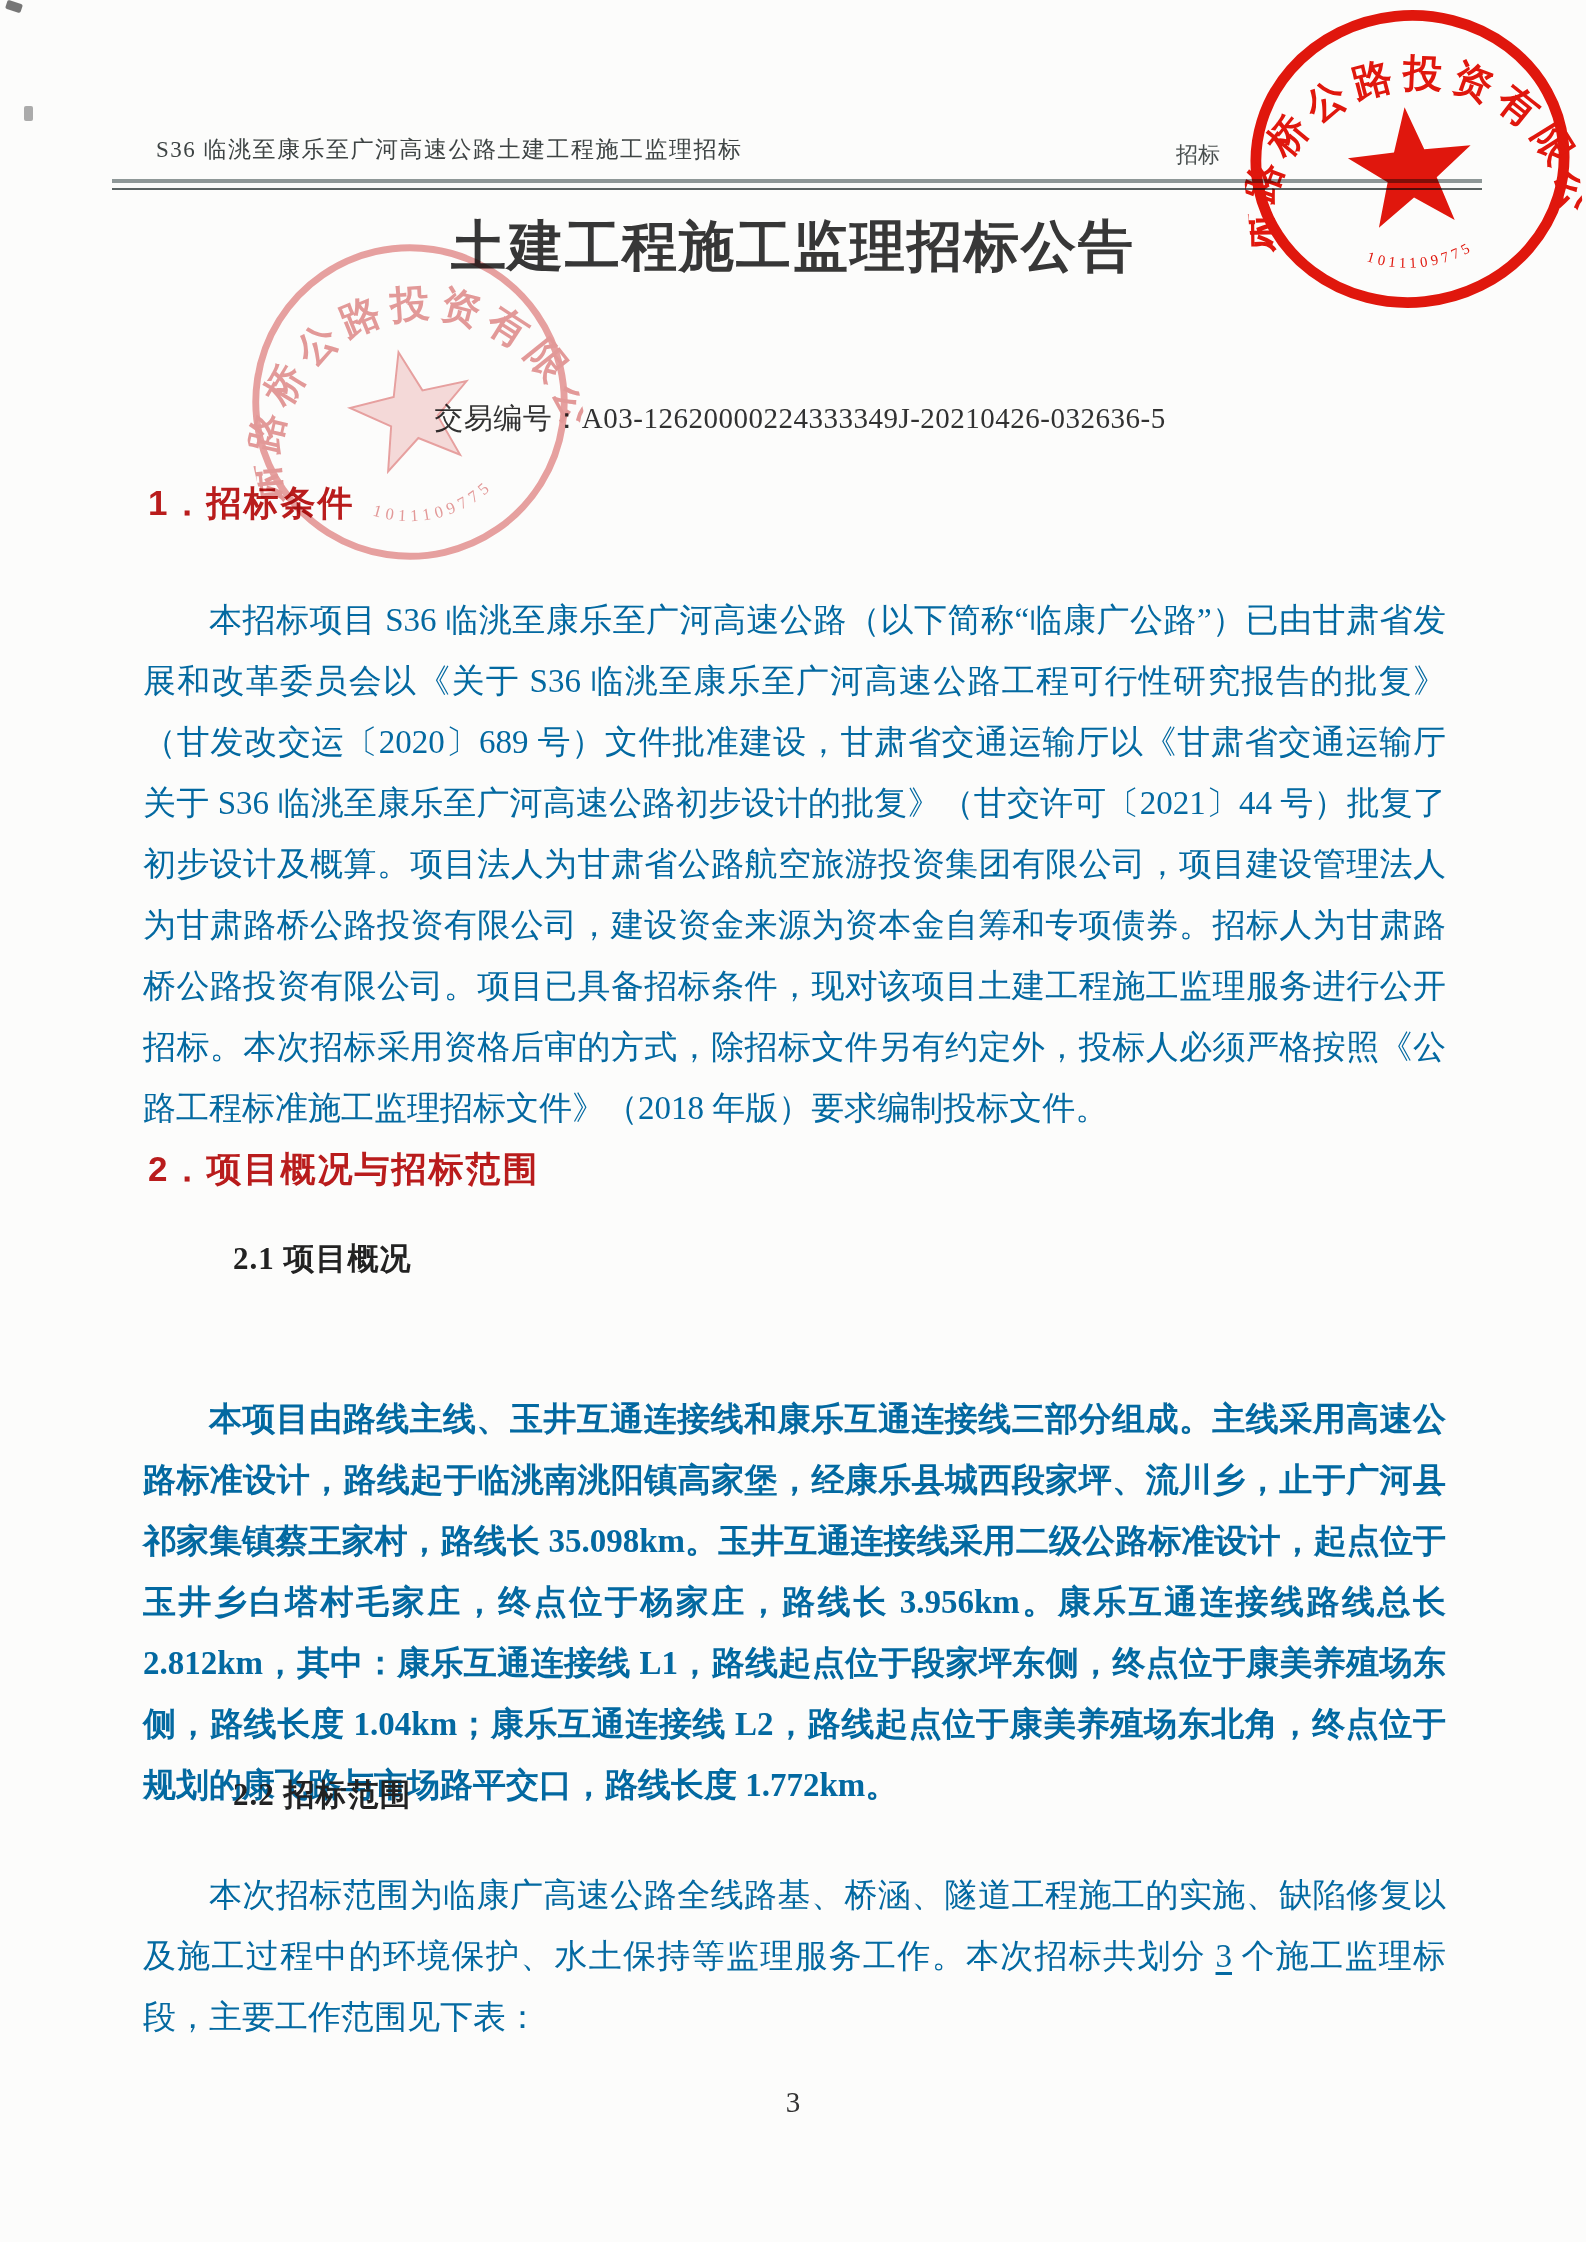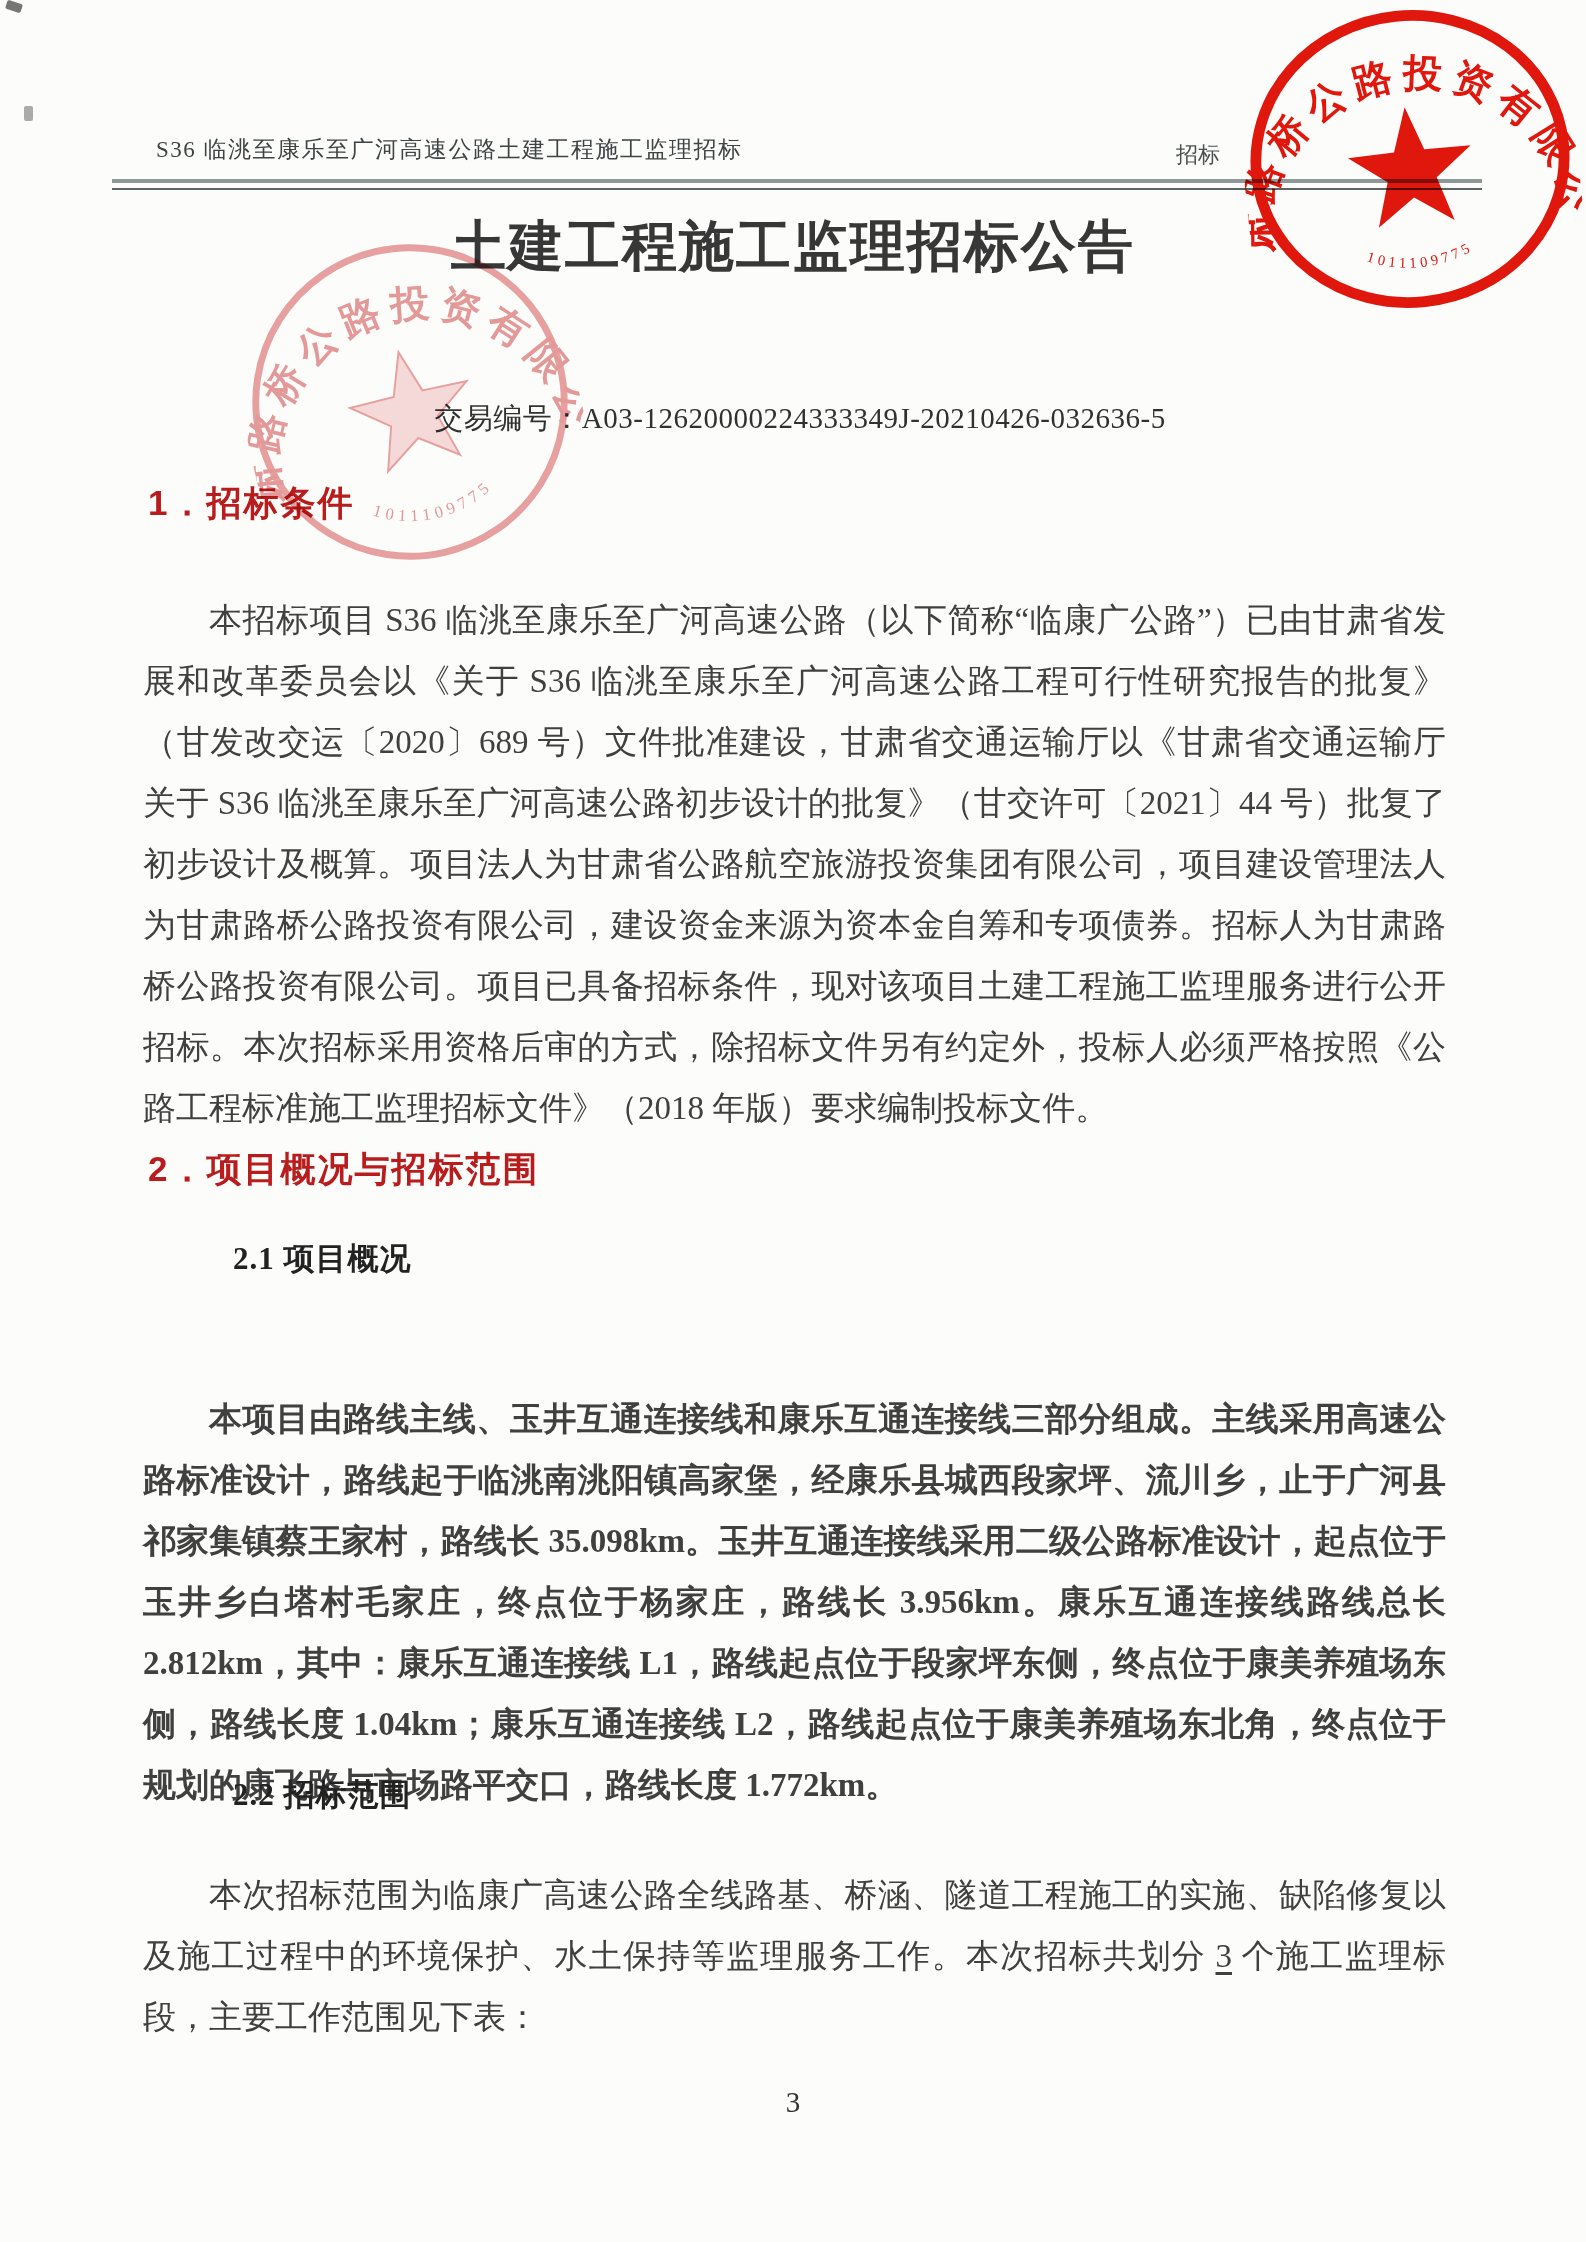--- a/index.html
+++ b/index.html
@@ -54,21 +54,21 @@
     font-weight:bold;font-size:31px;color:#222;letter-spacing:1px;
     white-space:nowrap;
   }
   .h-sub.s21{top:1238px;}
   .h-sub.s22{top:1774px;}
 
   .para{
     position:absolute;left:143px;width:1303px;
     font-size:33px;line-height:61px;
     text-align:justify;text-indent:66px;
-    color:#404040;
+    color:#0369a1;
   }
   .para.p1{top:557px;}
   .para.p21{top:1356px;font-weight:bold;}
   .para.p22{top:1832px;}
   .u{text-decoration:underline;text-underline-offset:5px;}
 
   .page-number{
     position:absolute;left:0;top:2086px;width:100%;
     text-align:center;font-size:29px;color:#333;
   }

